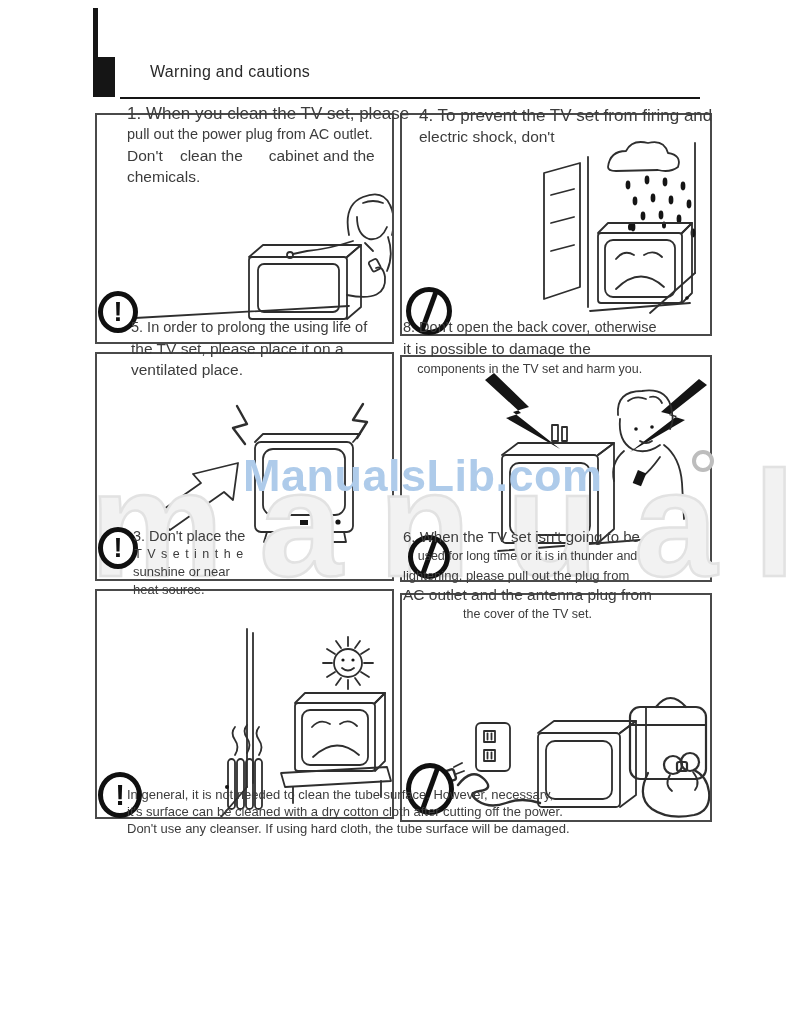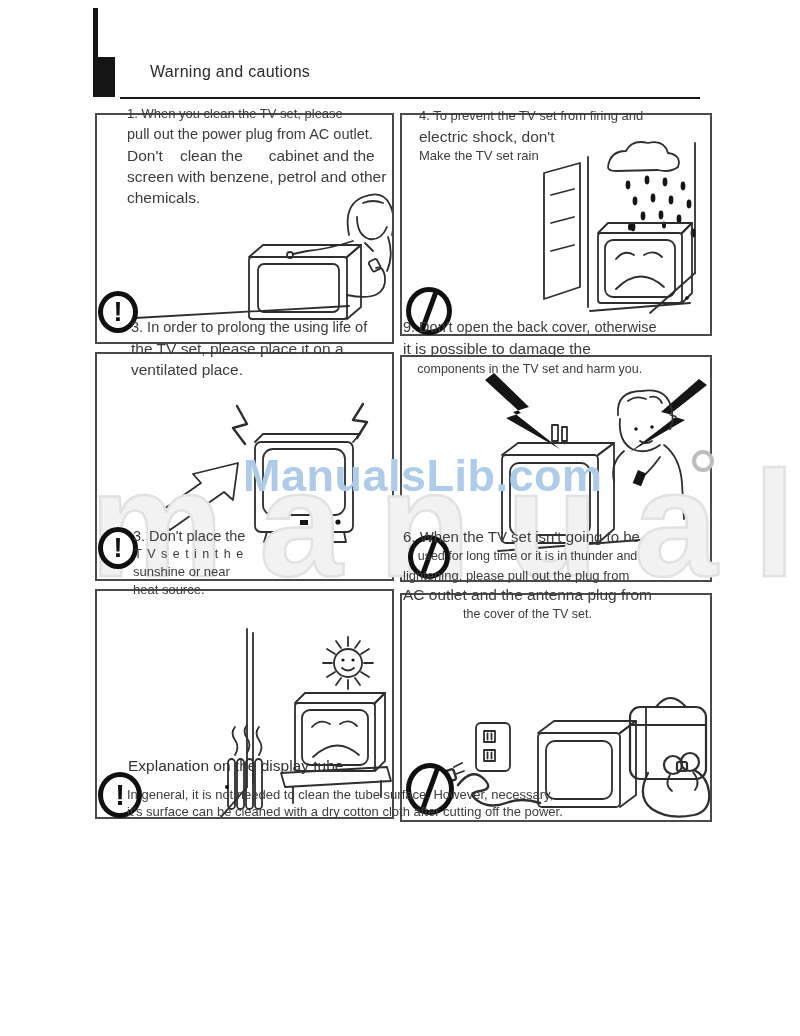--- a/index.html
+++ b/index.html
@@ -17,21 +17,21 @@
   .ghost-wm{position:absolute;left:90px;top:438px;z-index:2;font-size:150px;font-weight:bold;
             letter-spacing:36px;color:#f2f2f2;-webkit-text-stroke:2.5px #e2e2e2;pointer-events:none;}
   .brand-wm{position:absolute;left:243px;top:450px;z-index:3;font-size:45px;font-weight:bold;
             color:#aecbea;letter-spacing:.5px;pointer-events:none;}
   .wm-ring{position:absolute;left:692px;top:450px;width:14px;height:14px;border:4px solid #bdbdbd;
            border-radius:50%;z-index:3;}
   
   .tblock{position:absolute;z-index:5;color:#3c3c3c;}
   .tline{display:block;white-space:pre;}
   .fs12{font-size:12.5px;line-height:18px;text-align:center;}
-  .fs13{font-size:13px;line-height:20px;}
+  .fs13{font-size:17px;line-height:20px;}
   .fs13b{font-size:13px;line-height:17px;}
   .fs14{font-size:14.5px;line-height:21px;}
   .fs15{font-size:15.5px;line-height:21px;}
   .fs15s{font-size:15px;line-height:20px;}
   .sp{letter-spacing:1px;}
   .expl-heading{position:absolute;left:128px;top:757px;z-index:5;font-size:15.5px;color:#333;}
   
   .badge{position:absolute;z-index:4;background:#fff;border:5px solid #101010;border-radius:50%;
          display:flex;align-items:center;justify-content:center;box-sizing:border-box;}
   .badge .mark{font-weight:900;color:#101010;font-family:"Liberation Sans",sans-serif;}
@@ -237,58 +237,56 @@
   <div class="badge no" style="left:408px;top:535px;width:42px;height:44px;"></div>
   <div class="badge warn" style="left:98px;top:772px;width:44px;height:46px;">
     <span class="mark" style="font-size:29px;">!</span>
   </div>
   <div class="badge no" style="left:406px;top:763px;width:48px;height:52px;"></div>
 
   <div class="tblock" style="left:127px;top:104px;">
     <span class="tline fs13">1. When you clean the TV set, please</span>
     <span class="tline fs14">pull out the power plug from AC outlet.</span>
     <span class="tline fs15">Don't    clean the      cabinet and the</span>
-    <span class="tline fs15">screen with benzene, petrol and other</span>
     <span class="tline fs15">chemicals.</span>
   </div>
 
   <div class="tblock" style="left:406px;top:106px;margin-left:13px;">
     <span class="tline fs13">4. To prevent the TV set from firing and</span>
     <span class="tline fs15">electric shock, don't</span>
-    <span class="tline fs13" style="line-height:18px;">Make the TV set rain</span>
   </div>
 
   <div class="tblock" style="left:131px;top:317px;">
-    <span class="tline fs14">3. In order to prolong the using life of</span>
+    <span class="tline fs14">5. In order to prolong the using life of</span>
     <span class="tline fs15">the TV set, please place it on a</span>
     <span class="tline fs15">ventilated place.</span>
   </div>
 
   <div class="tblock" style="left:403px;top:317px;">
-    <span class="tline fs14">9. Don't open the back cover, otherwise</span>
+    <span class="tline fs14">8. Don't open the back cover, otherwise</span>
     <span class="tline fs15">it is possible to damage the</span>
     <span class="tline fs12" style="line-height:20px;">components in the TV set and harm you.</span>
   </div>
 
   <div class="tblock" style="left:133px;top:527px;">
     <span class="tline fs14" style="line-height:19px;">3. Don't place the</span>
     <span class="tline fs12 sp" style="line-height:17px;">T V s e t i n t h e</span>
     <span class="tline fs13b" style="line-height:18px;">sunshine or near</span>
     <span class="tline fs13b" style="line-height:18px;">heat source.</span>
   </div>
 
   <div class="tblock" style="left:403px;top:527px;">
     <span class="tline fs15s">6. When the TV set isn't going to be</span>
     <span class="tline fs12" style="line-height:19px;">used for long time or it is in thunder and</span>
     <span class="tline fs13b" style="line-height:19px;">lightening, please pull out the plug from</span>
     <span class="tline fs15" style="line-height:20px;">AC outlet and the antenna plug from</span>
     <span class="tline fs12">the cover of the TV set.</span>
   </div>
 
-  <div class="expl-heading">Explanation on the display tube</div>
   <div class="tblock" style="left:127px;top:786px;">
     <span class="tline fs13b">In general, it is not needed to clean the tube surface. However, necessary,</span>
     <span class="tline fs13b">it's surface can be cleaned with a dry cotton cloth after cutting off the power.</span>
+    <span class="tline fs13b">Don't use any cleanser. If using hard cloth, the tube surface will be damaged.</span>
   </div>
 
   <div class="page-dot"></div>
 
 </div>
 
 </body></html>

